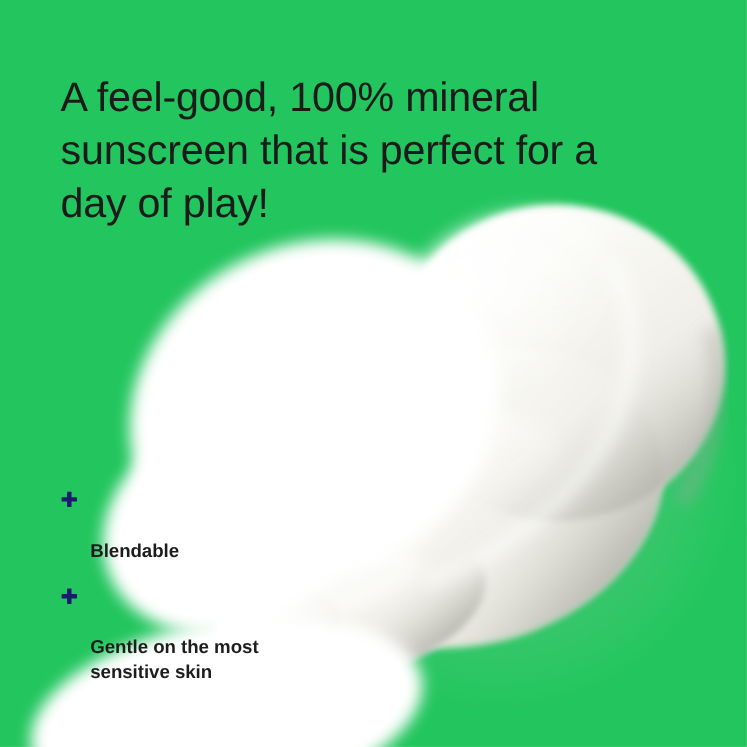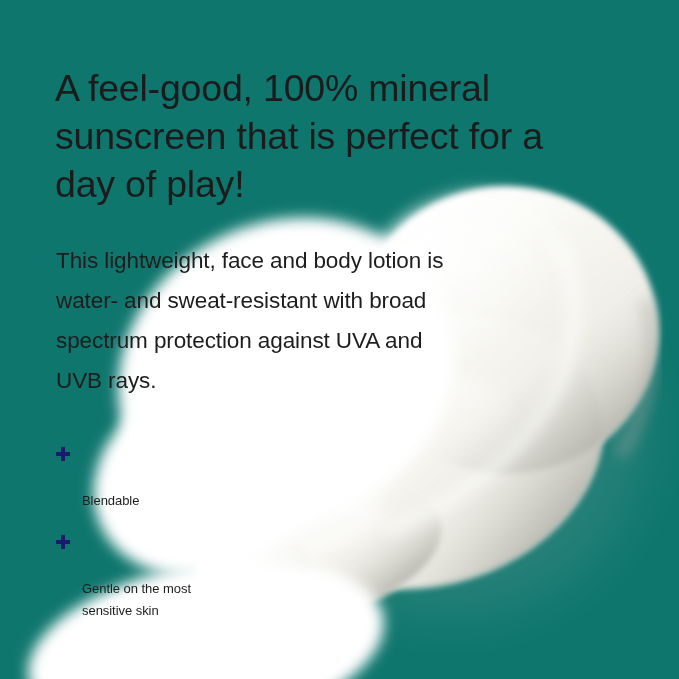--- a/index.html
+++ b/index.html
@@ -8,21 +8,21 @@
     background: #ffffff;
   }
   body {
     font-family: "Liberation Sans", sans-serif;
   }
 
   #canvas {
     position: relative;
     width: 679px;
     height: 679px;
-    background: #0f766e;
+    background: #22c55e;
     overflow: hidden;
   }
 
   
   #swoosh-layer {
     position: absolute;
     left: 0;
     top: 0;
     width: 679px;
     height: 679px;
@@ -75,23 +75,23 @@
     width: 330px;
     margin: 0;
     padding: 0;
     list-style: none;
   }
 
   .benefit-item {
     position: relative;
     padding-left: 26px;
     margin-bottom: 22px;
-    font-size: 13px;
+    font-size: 17px;
     line-height: 22px;
-    font-weight: 400;
+    font-weight: 700;
     letter-spacing: -0.05px;
     color: #1d1d1d;
     white-space: pre-line;
   }
   .benefit-item:last-child { margin-bottom: 0; }
 
   .plus-icon {
     position: absolute;
     left: 0;
     top: 1px;
@@ -226,21 +226,20 @@
       <path d="M 556 238 C 582 288, 580 350, 548 404 C 514 460, 452 506, 386 530" fill="none" stroke="#ffffff" stroke-opacity="0.5" stroke-width="16" filter="url(#blurSmall)"></path>
 
       <path d="M 646 300 C 660 352, 650 406, 620 456" fill="none" stroke="#a9a9a2" stroke-opacity="0.45" stroke-width="12" filter="url(#blurSmall)"></path>
     </svg>
   </div>
 
   <div id="content">
 
     <h1 class="headline">A feel-good, 100% mineral sunscreen that is perfect for a day of play!</h1>
 
-    <p class="body-copy">This lightweight, face and body lotion is water- and sweat-resistant with broad spectrum protection against UVA and UVB rays.</p>
 
     <ul class="benefits">
       <li class="benefit-item">
         <span class="plus-icon"></span>
         <span>Blendable</span>
       </li>
       <li class="benefit-item">
         <span class="plus-icon"></span>
         <span>Gentle on the most
 sensitive skin</span>

